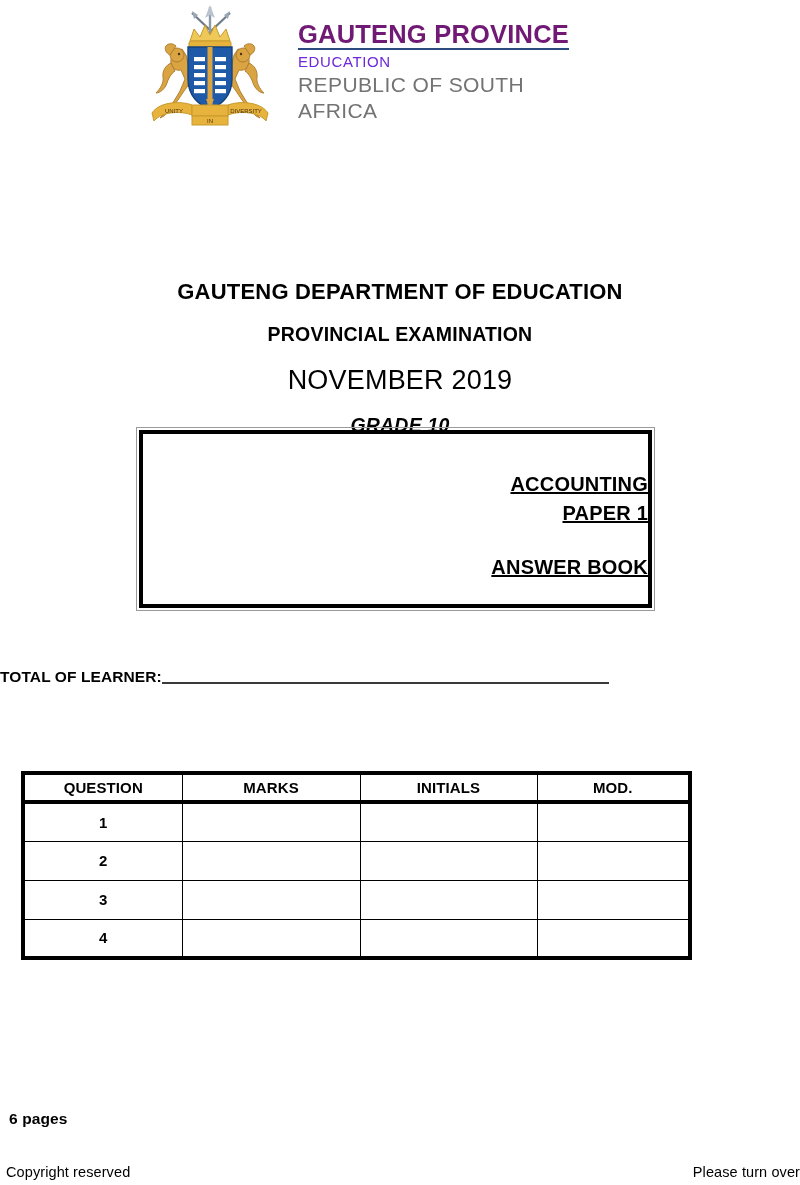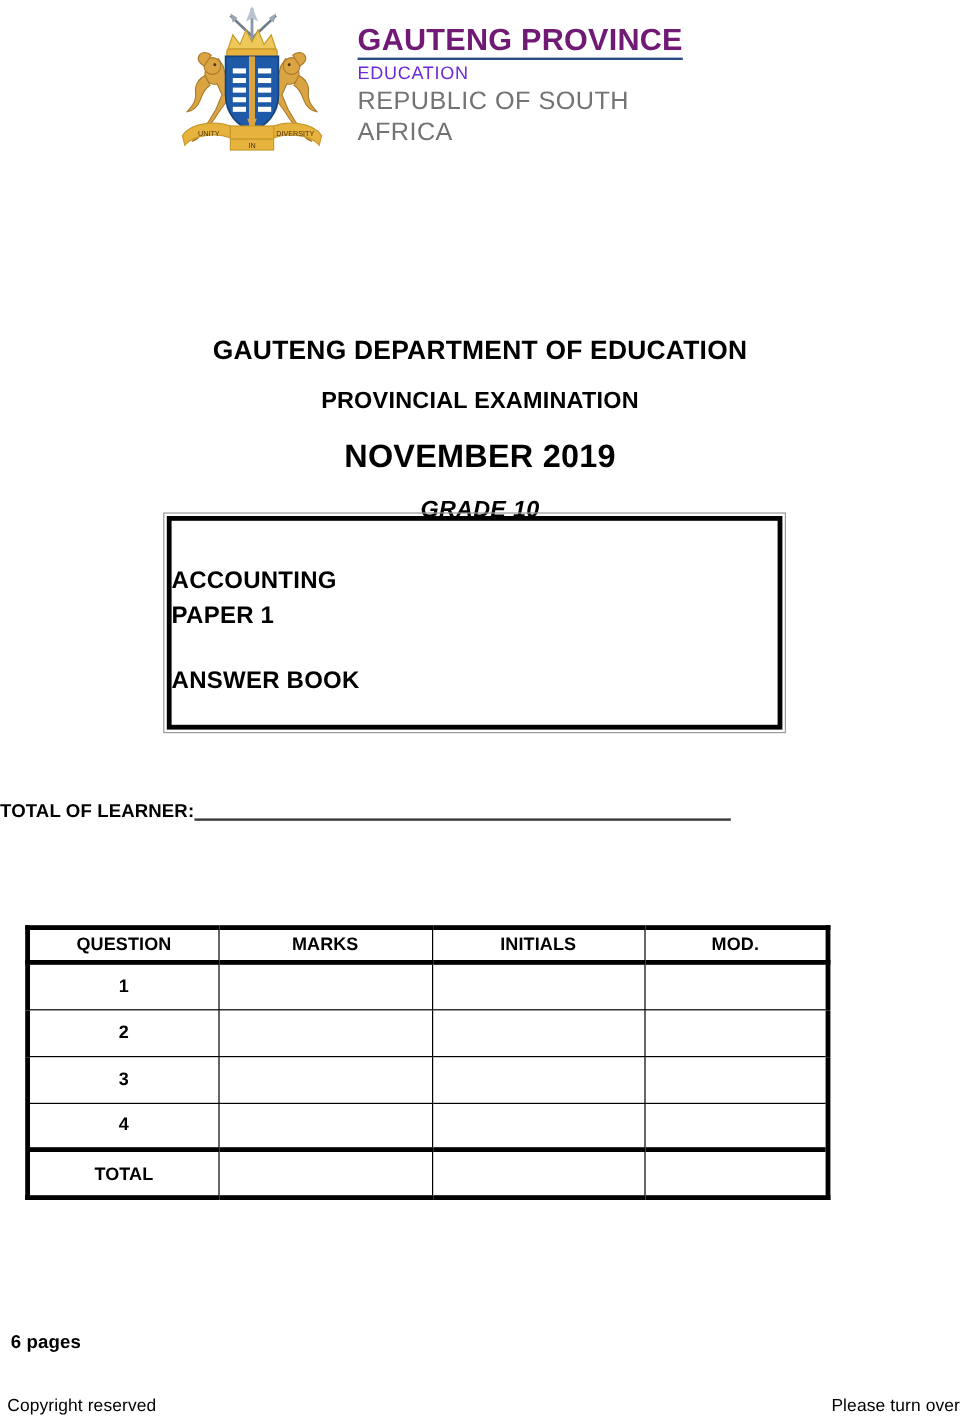--- a/index.html
+++ b/index.html
@@ -79,21 +79,21 @@
   }
   .h-exam {
     font-size: 19.5px;
     font-weight: bold;
     letter-spacing: 0.2px;
     margin-top: 22px;
     line-height: 1.0;
   }
   .h-month {
     font-size: 27px;
-    font-weight: bold;
+    font-weight: normal;
     letter-spacing: 0.2px;
     margin-top: 22px;
     line-height: 1.0;
   }
   .h-grade {
     font-size: 19.5px;
     font-weight: bold;
     letter-spacing: 0.2px;
     margin-top: 22px;
     line-height: 1.0;
@@ -111,21 +111,22 @@
     outline: 1px solid #9a9a9a;
     outline-offset: 2px;
     box-sizing: border-box;
     background: #ffffff;
   }
   .subject-inner {
     position: absolute;
     left: 0;
     right: 0;
     top: 36px;
-    text-align: left;
+    text-align: right;
+    text-decoration: underline;
   }
   .subj-line {
     font-size: 20px;
     font-weight: bold;
     letter-spacing: 0.2px;
     line-height: 1.45;
   }
   .subj-answerbook {
     font-size: 20px;
     font-weight: bold;
@@ -343,26 +344,20 @@
       <td class="col-m"></td>
       <td class="col-i"></td>
       <td class="col-mod"></td>
     </tr>
     <tr class="qrow">
       <td class="col-q">4</td>
       <td class="col-m"></td>
       <td class="col-i"></td>
       <td class="col-mod"></td>
     </tr>
-    <tr class="total-row">
-      <td class="col-q">TOTAL</td>
-      <td class="col-m"></td>
-      <td class="col-i"></td>
-      <td class="col-mod"></td>
-    </tr>
   </tbody>
 </table>
 
 <div class="pages-note">6 pages</div>
 
 <div class="footer-row">
   <span class="footer-left">Copyright reserved</span>
   <span class="footer-right">Please turn over</span>
 </div>
 

